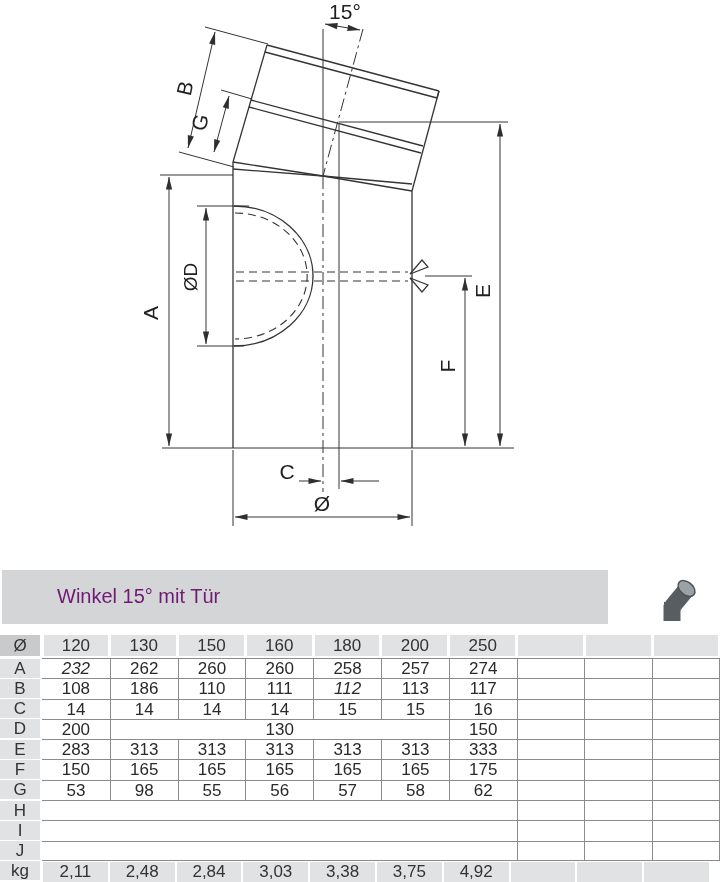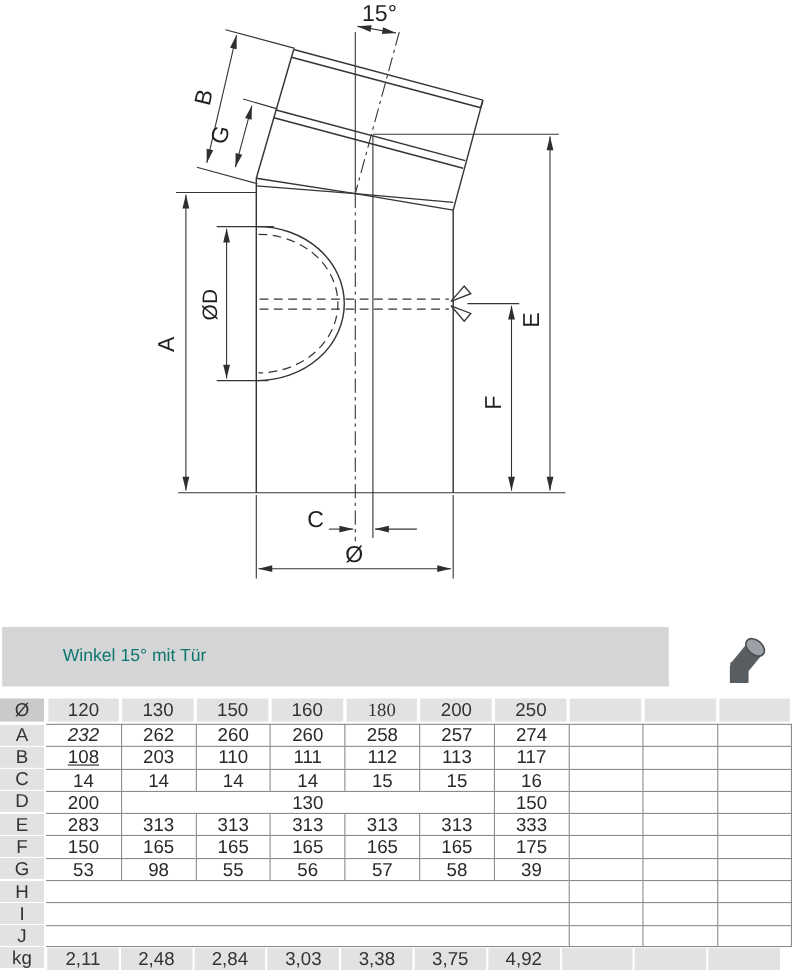--- a/index.html
+++ b/index.html
@@ -12,21 +12,21 @@
   .cl{stroke:#343434;stroke-width:1;fill:none;stroke-dasharray:13 4 3 4;}
   .dsh{stroke:#343434;stroke-width:1.1;fill:none;stroke-dasharray:8 5;}
   .dim{marker-start:url(#ar);marker-end:url(#ar);}
   .dimE{marker-end:url(#ar);}
   .dimS{marker-start:url(#ar);}
   .dtxt{fill:#1f1f1f;font-size:21px;}
   .dtxt2{fill:#1f1f1f;font-size:19px;}
   
   #titlebar{position:absolute;left:2px;top:570px;width:606px;height:54px;background:#d3d5d7;}
   #titlebar span{position:absolute;left:55px;top:50%;transform:translateY(-52%);
-       font-size:16px;color:#0f766e;white-space:nowrap;text-align:right;}
+       font-size:20px;color:#701a75;white-space:nowrap;text-align:right;}
   #product-icon{position:absolute;left:655px;top:574px;width:52px;height:48px;}
   
   #spec-table{position:absolute;left:0;top:635px;width:720px;}
   .trow{display:flex;align-items:stretch;}
   .gray-row{height:21px;}
   .data-row{height:20.3px;}
   .first-row{height:23px;}
   .chip{background:#e1e2e4;text-align:center;font-size:17px;color:#333;box-sizing:border-box;}
   .lbl{width:40px;margin-right:2px;height:19px;line-height:19px;margin-top:0.5px;flex:none;}
   .first-row .lbl{height:21px;line-height:21px;margin-top:0;}
@@ -162,21 +162,21 @@
   </div>
 
   <div id="spec-table">
       <div class="trow gray-row first-row">
         <div class="chip lbl dark">Ø</div>
         <div class="cells">
           <div class="chip val" style="width: 64.8px;">120</div>
           <div class="chip val" style="width: 64.8px;">130</div>
           <div class="chip val" style="width: 64.8px;">150</div>
           <div class="chip val" style="width: 64.8px;">160</div>
-          <div class="chip val" style="width: 64.8px; font-family: Liberation Serif, serif;">180</div>
+          <div class="chip val" style="width: 64.8px;">180</div>
           <div class="chip val" style="width: 64.8px;">200</div>
           <div class="chip val" style="width: 64.8px;">250</div>
           <div class="chip val" style="width: 64.8px;"></div>
           <div class="chip val" style="width: 64.8px;"></div>
           <div class="chip val" style="width: 64.8px;"></div>
         </div>
       </div>
       <div class="trow data-row">
         <div class="chip lbl">A</div>
         <div class="cells">
@@ -188,25 +188,25 @@
           <div class="dcell bl" style="width: 67.8px;">257</div>
           <div class="dcell bl" style="width: 67.8px;">274</div>
           <div class="dcell bl" style="width: 67.8px;"></div>
           <div class="dcell bl" style="width: 67.8px;"></div>
           <div class="dcell bl br" style="width: 67.8px;"></div>
         </div>
       </div>
       <div class="trow data-row">
         <div class="chip lbl">B</div>
         <div class="cells">
-          <div class="dcell" style="width: 67.8px; text-decoration: underline;">108</div>
-          <div class="dcell bl" style="width: 67.8px;">203</div>
+          <div class="dcell" style="width: 67.8px;">108</div>
+          <div class="dcell bl" style="width: 67.8px;">186</div>
           <div class="dcell bl" style="width: 67.8px;">110</div>
           <div class="dcell bl" style="width: 67.8px;">111</div>
-          <div class="dcell bl" style="width: 67.8px;">112</div>
+          <div class="dcell bl" style="width: 67.8px; font-style: italic;">112</div>
           <div class="dcell bl" style="width: 67.8px;">113</div>
           <div class="dcell bl" style="width: 67.8px;">117</div>
           <div class="dcell bl" style="width: 67.8px;"></div>
           <div class="dcell bl" style="width: 67.8px;"></div>
           <div class="dcell bl br" style="width: 67.8px;"></div>
         </div>
       </div>
       <div class="trow data-row">
         <div class="chip lbl">C</div>
         <div class="cells">
@@ -265,21 +265,21 @@
       </div>
       <div class="trow data-row">
         <div class="chip lbl">G</div>
         <div class="cells">
           <div class="dcell" style="width: 67.8px;">53</div>
           <div class="dcell bl" style="width: 67.8px;">98</div>
           <div class="dcell bl" style="width: 67.8px;">55</div>
           <div class="dcell bl" style="width: 67.8px;">56</div>
           <div class="dcell bl" style="width: 67.8px;">57</div>
           <div class="dcell bl" style="width: 67.8px;">58</div>
-          <div class="dcell bl" style="width: 67.8px;">39</div>
+          <div class="dcell bl" style="width: 67.8px;">62</div>
           <div class="dcell bl" style="width: 67.8px;"></div>
           <div class="dcell bl" style="width: 67.8px;"></div>
           <div class="dcell bl br" style="width: 67.8px;"></div>
         </div>
       </div>
       <div class="trow data-row">
         <div class="chip lbl">H</div>
         <div class="cells">
           <div class="dcell" style="width: 474.6px;"></div>
           <div class="dcell bl" style="width: 67.8px;"></div>

